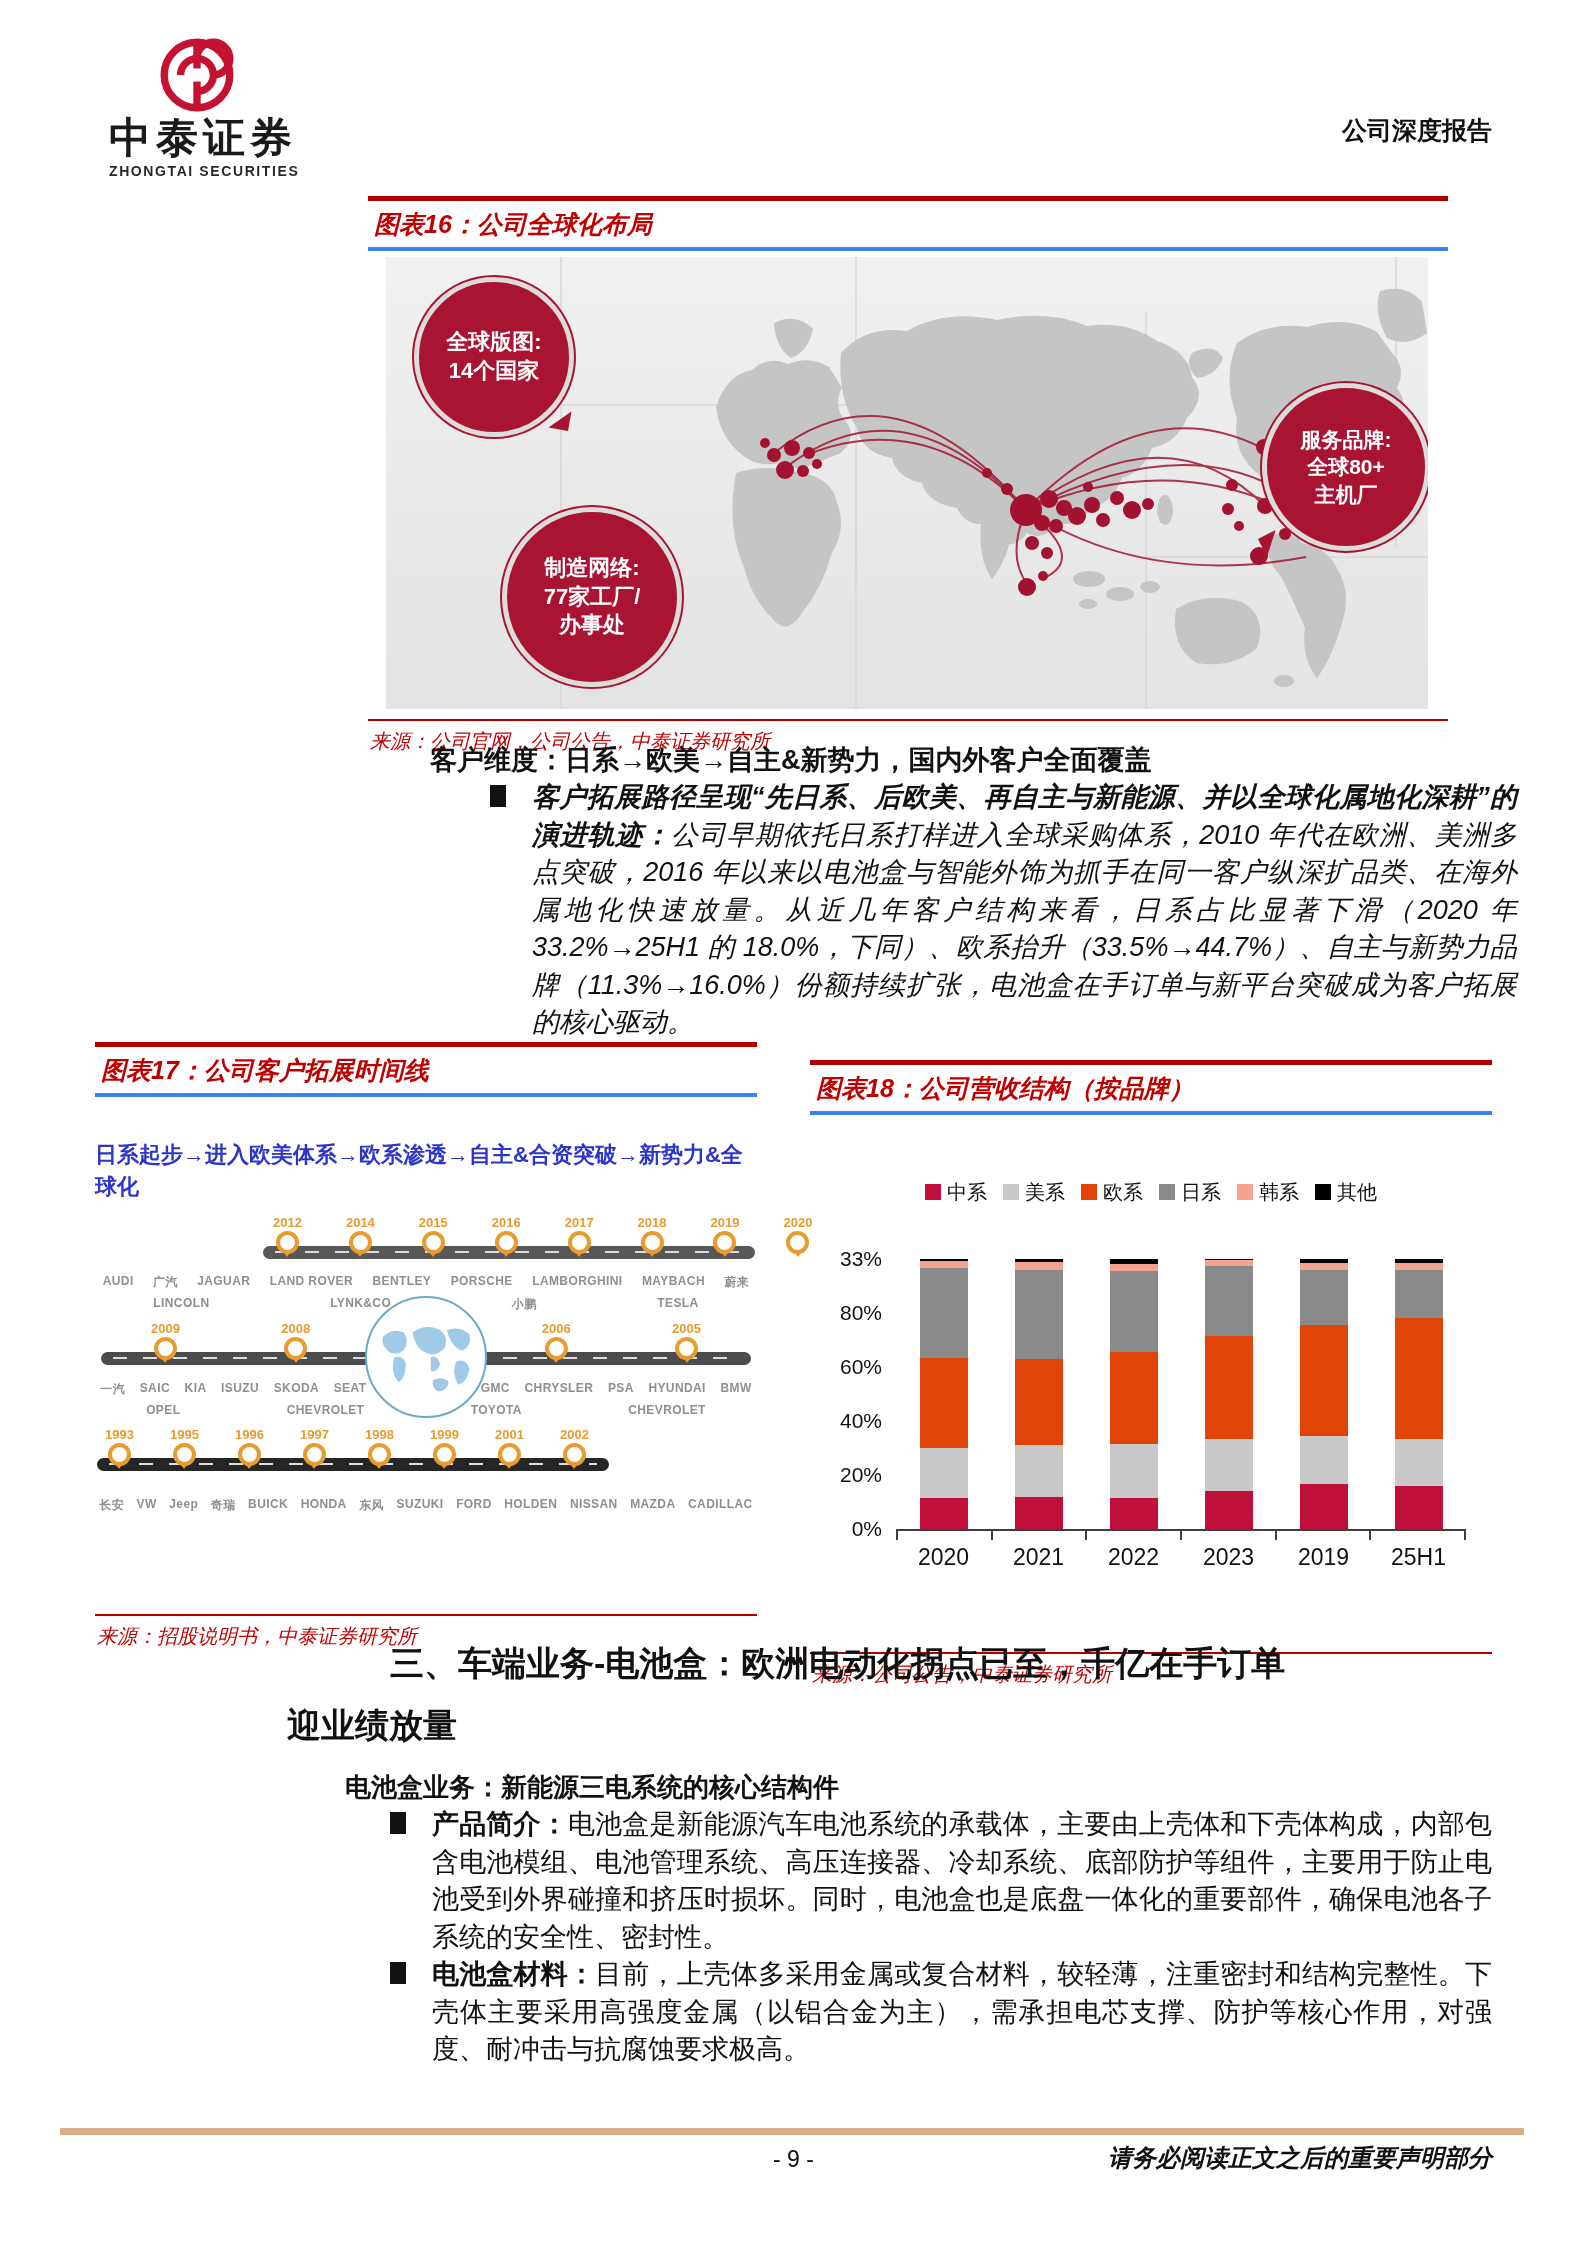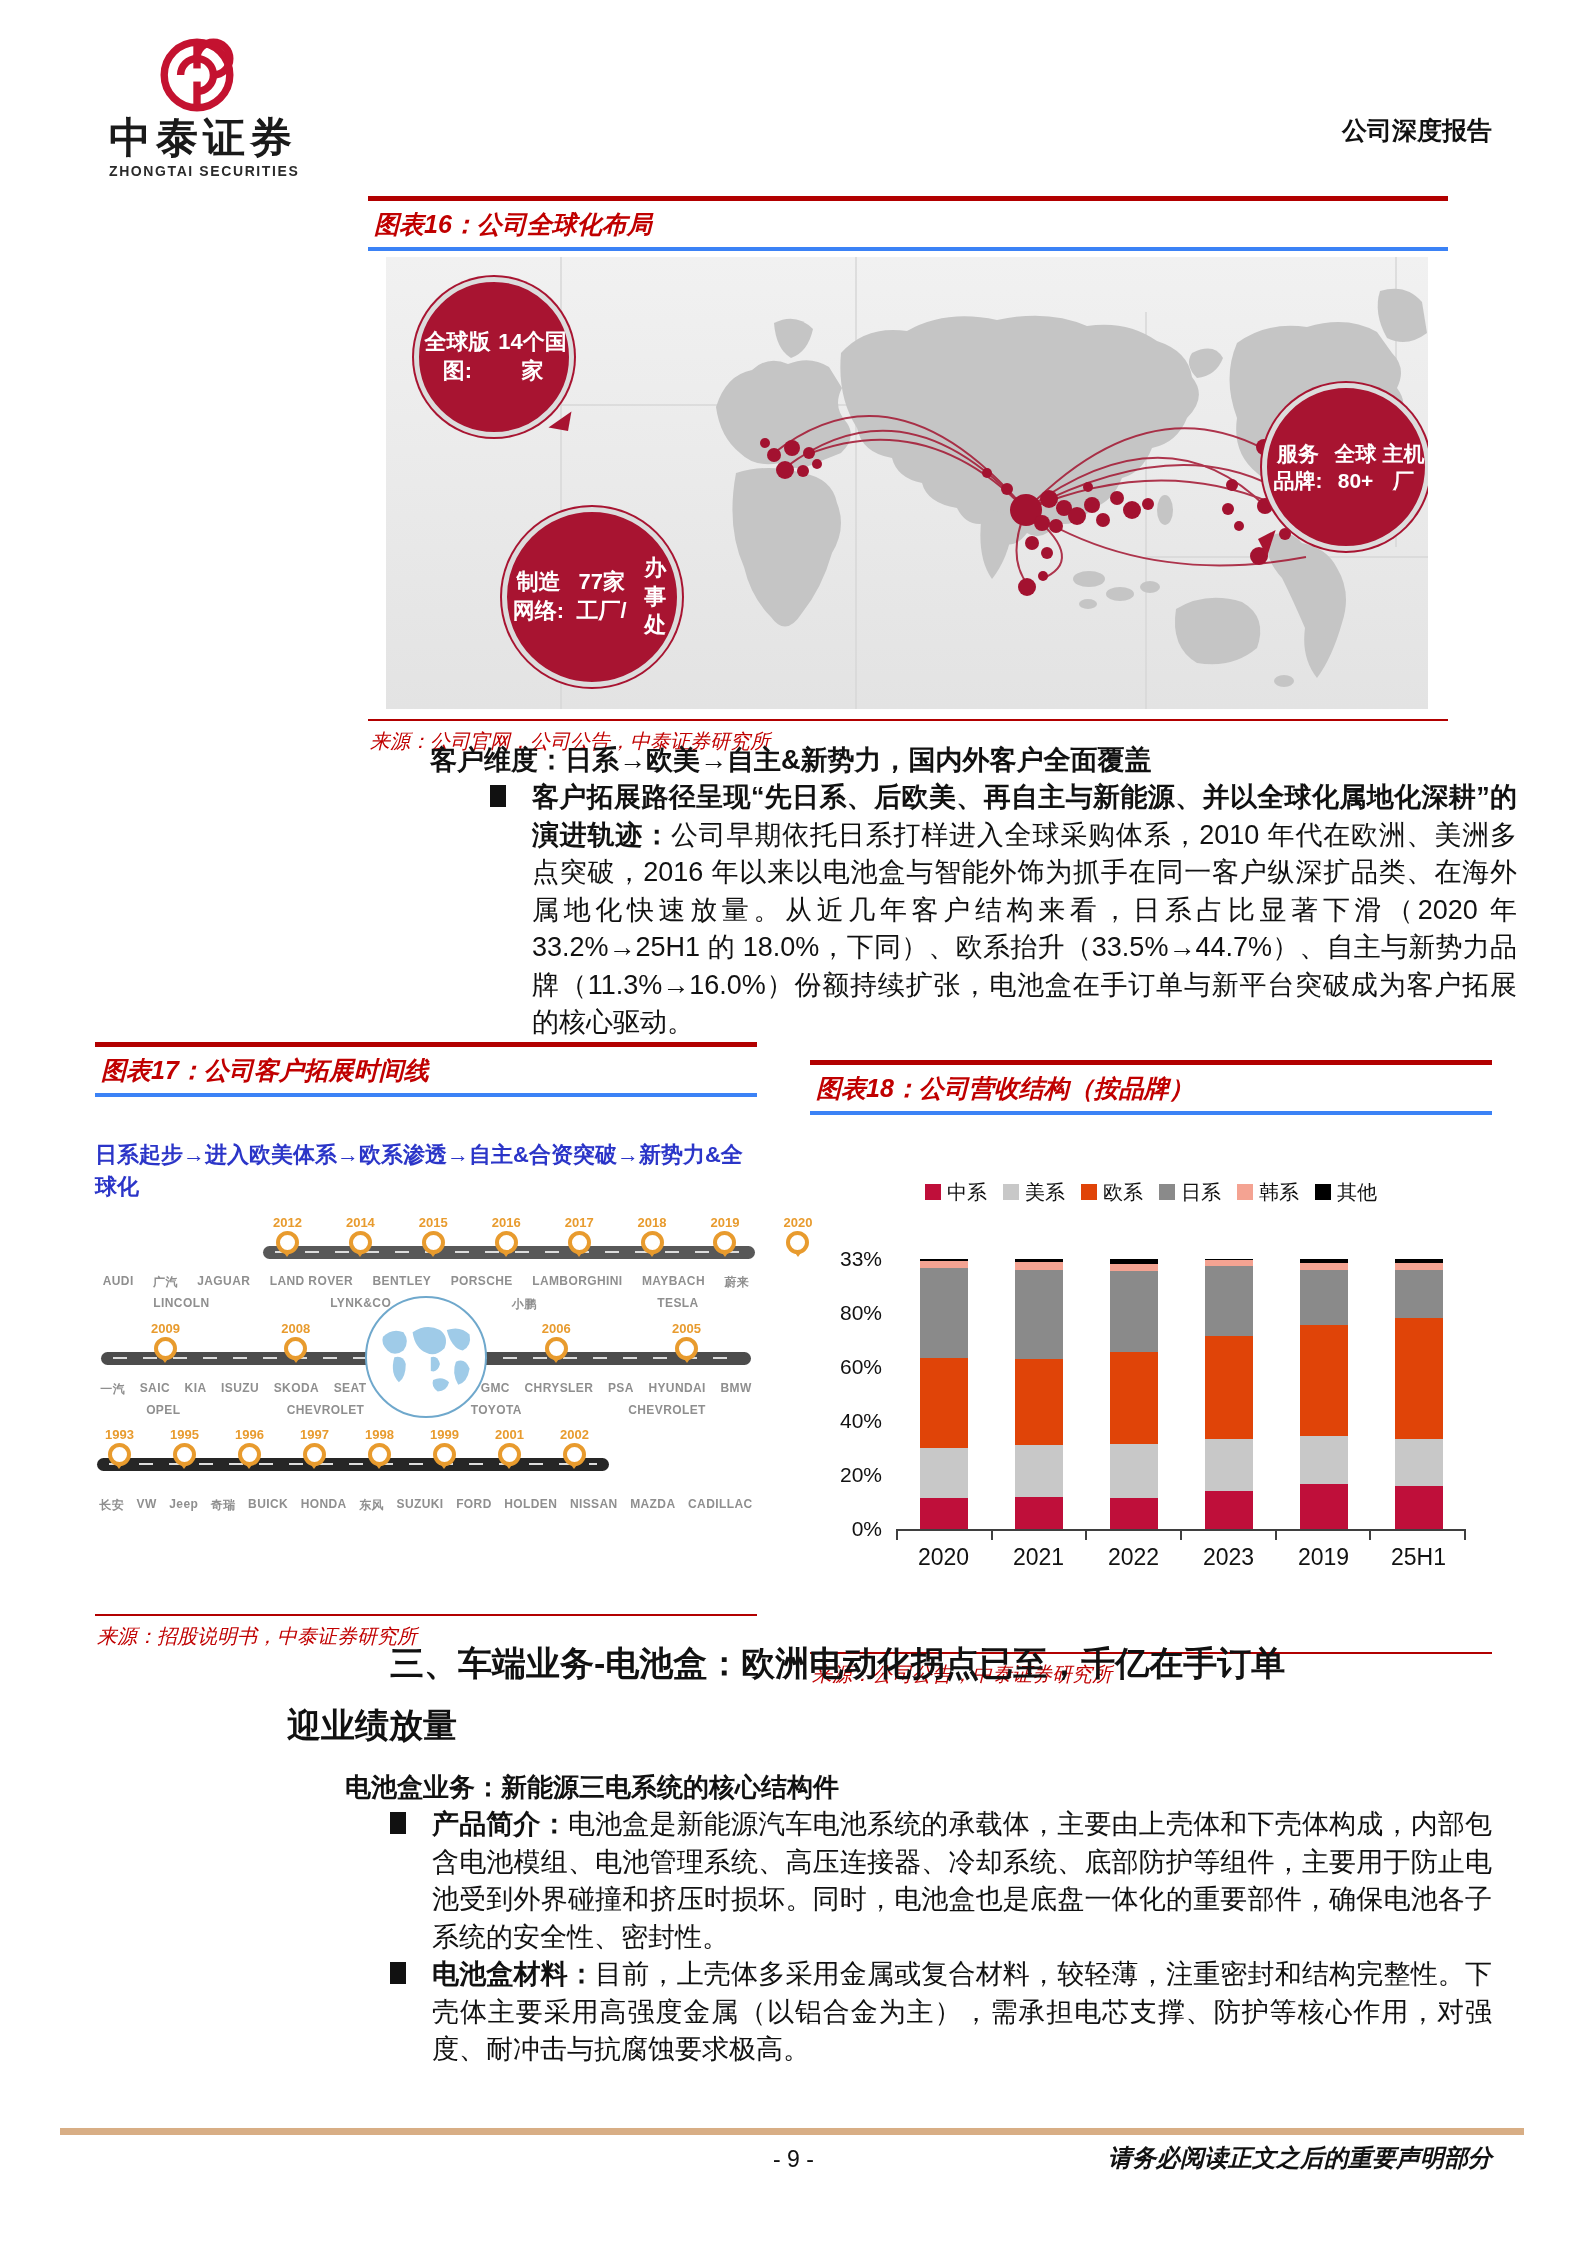--- a/index.html
+++ b/index.html
@@ -17,34 +17,34 @@
   .fig-title{border-top:5px solid #b20000;border-bottom:4px solid #3b82f6;
              padding:7px 4px 6px 6px;color:#c00000;font-size:25px;font-weight:bold;font-style:italic;}
   .fig-source{border-top:2px solid #b20000;margin-top:10px;padding:7px 2px 0 2px;
               color:#c00000;font-size:20px;font-style:italic;}
   
   .fig16{left:368px;top:196px;width:1080px;}
   .map{position:relative;margin:6px 0 0 18px;width:1042px;height:452px;
        background:linear-gradient(180deg,#f1f1f1,#e3e3e3);overflow:hidden;}
   .map svg.world{position:absolute;left:0;top:0;}
   .callout{position:absolute;background:#a81431;border:5px solid #dcdcdc;box-shadow:0 0 0 2px #a81431;
-           border-radius:50%;display:flex;align-items:center;justify-content:center;
+           border-radius:50%;display:flex;flex-direction:column;align-items:center;justify-content:center;
            color:#fff;font-weight:bold;text-align:center;z-index:5;}
   .callout span{line-height:1.3;}
   .co1{left:28px;top:20px;width:150px;height:150px;font-size:22px;}
   .co2{left:116px;top:250px;width:170px;height:170px;font-size:22px;}
   .co3{left:876px;top:126px;width:158px;height:158px;font-size:21px;}
   .tail{position:absolute;width:0;height:0;border:14px solid transparent;z-index:4;}
   .t1{left:168px;top:160px;border-top-color:#a81431;transform:rotate(-35deg);}
   .t2{left:282px;top:320px;border-left-color:#a81431;transform:rotate(-12deg);}
   .t3{left:858px;top:268px;border-right-color:#a81431;transform:rotate(18deg);}
   
   .client-heading{position:absolute;left:430px;top:742px;font-size:27px;font-weight:bold;}
   .client-bullet{position:absolute;left:490px;top:779px;width:985px;font-size:27px;line-height:37.5px;
-                 text-align:justify;padding-left:42px;}
+                 text-align:justify;padding-left:42px;font-style:italic;}
   .sq{position:absolute;left:0;top:6px;width:16px;height:22px;background:#111;}
   .blead{font-weight:bold;}
   
   .fig17{left:95px;top:1042px;width:662px;}
   .fig18{left:810px;top:1060px;width:682px;}
   .fig-body{height:465px;position:relative;}
   .tl-sub{margin-top:42px;color:#2b35c8;font-weight:bold;font-size:22px;line-height:32px;width:648px;}
   .timeline{position:relative;margin-top:12px;height:302px;background:#fff;}
   .road-row{position:relative;height:50px;}
   .roadline{position:absolute;height:13px;background:#4c4c4c;border-radius:7px;top:31px;}

